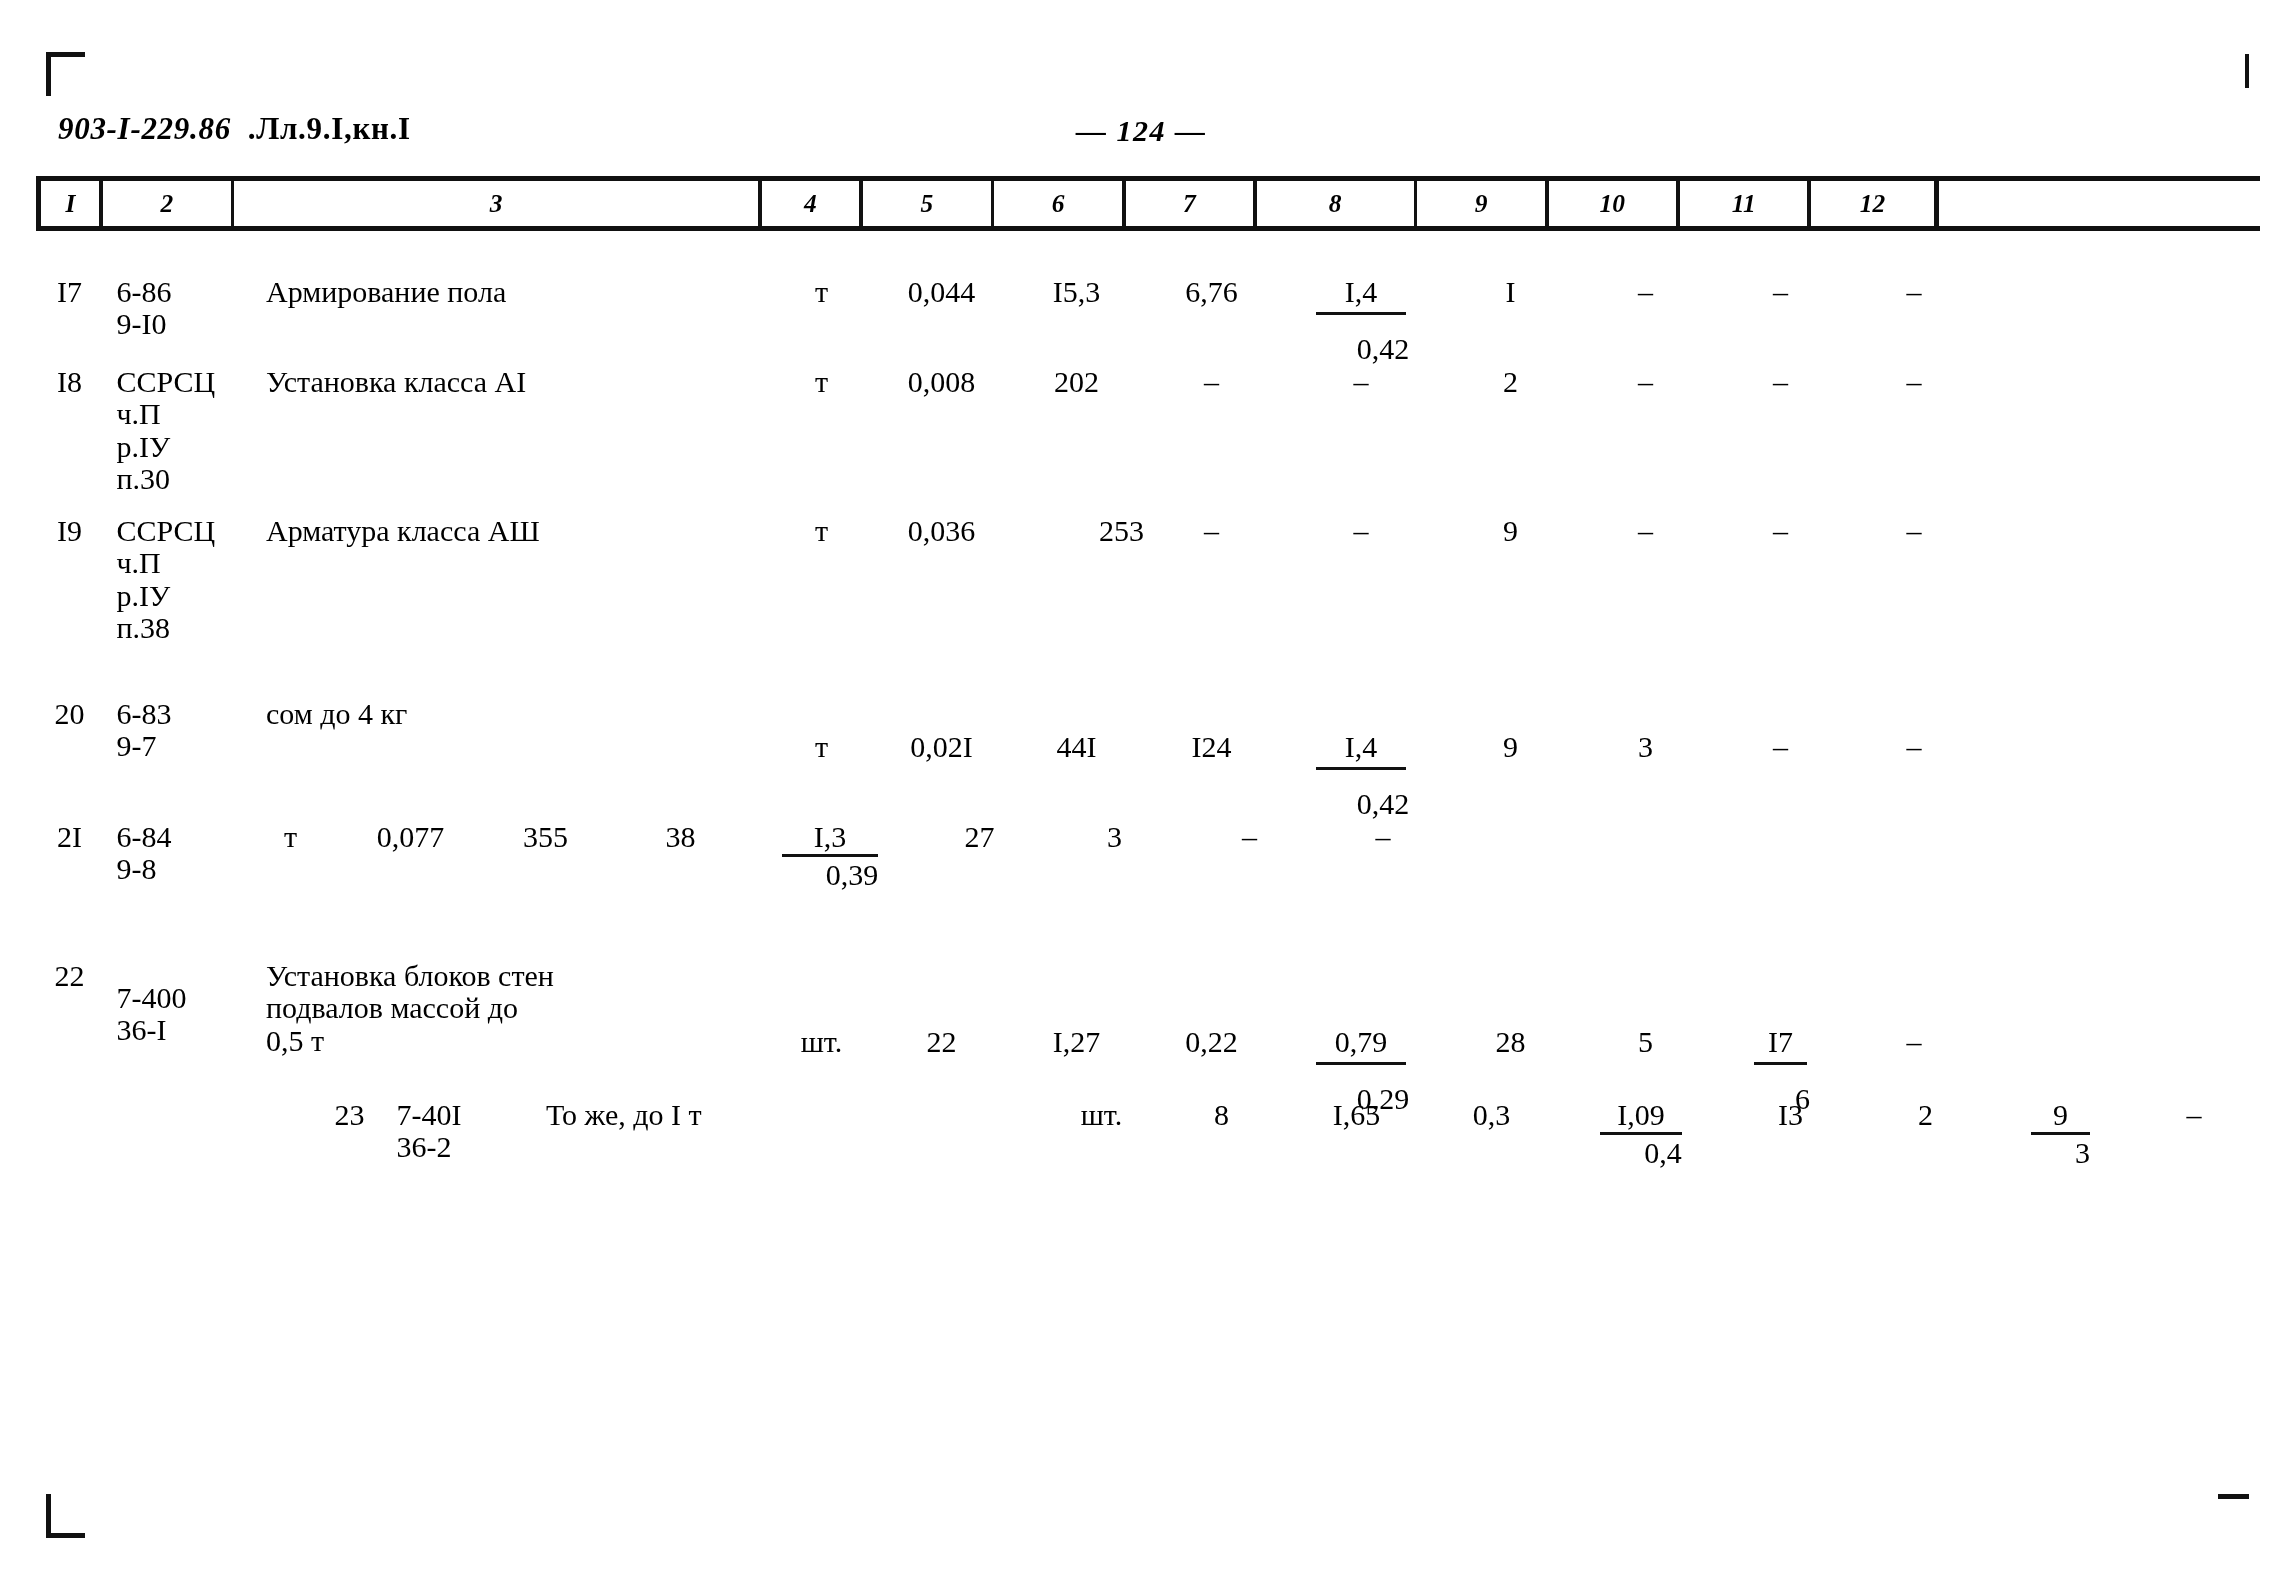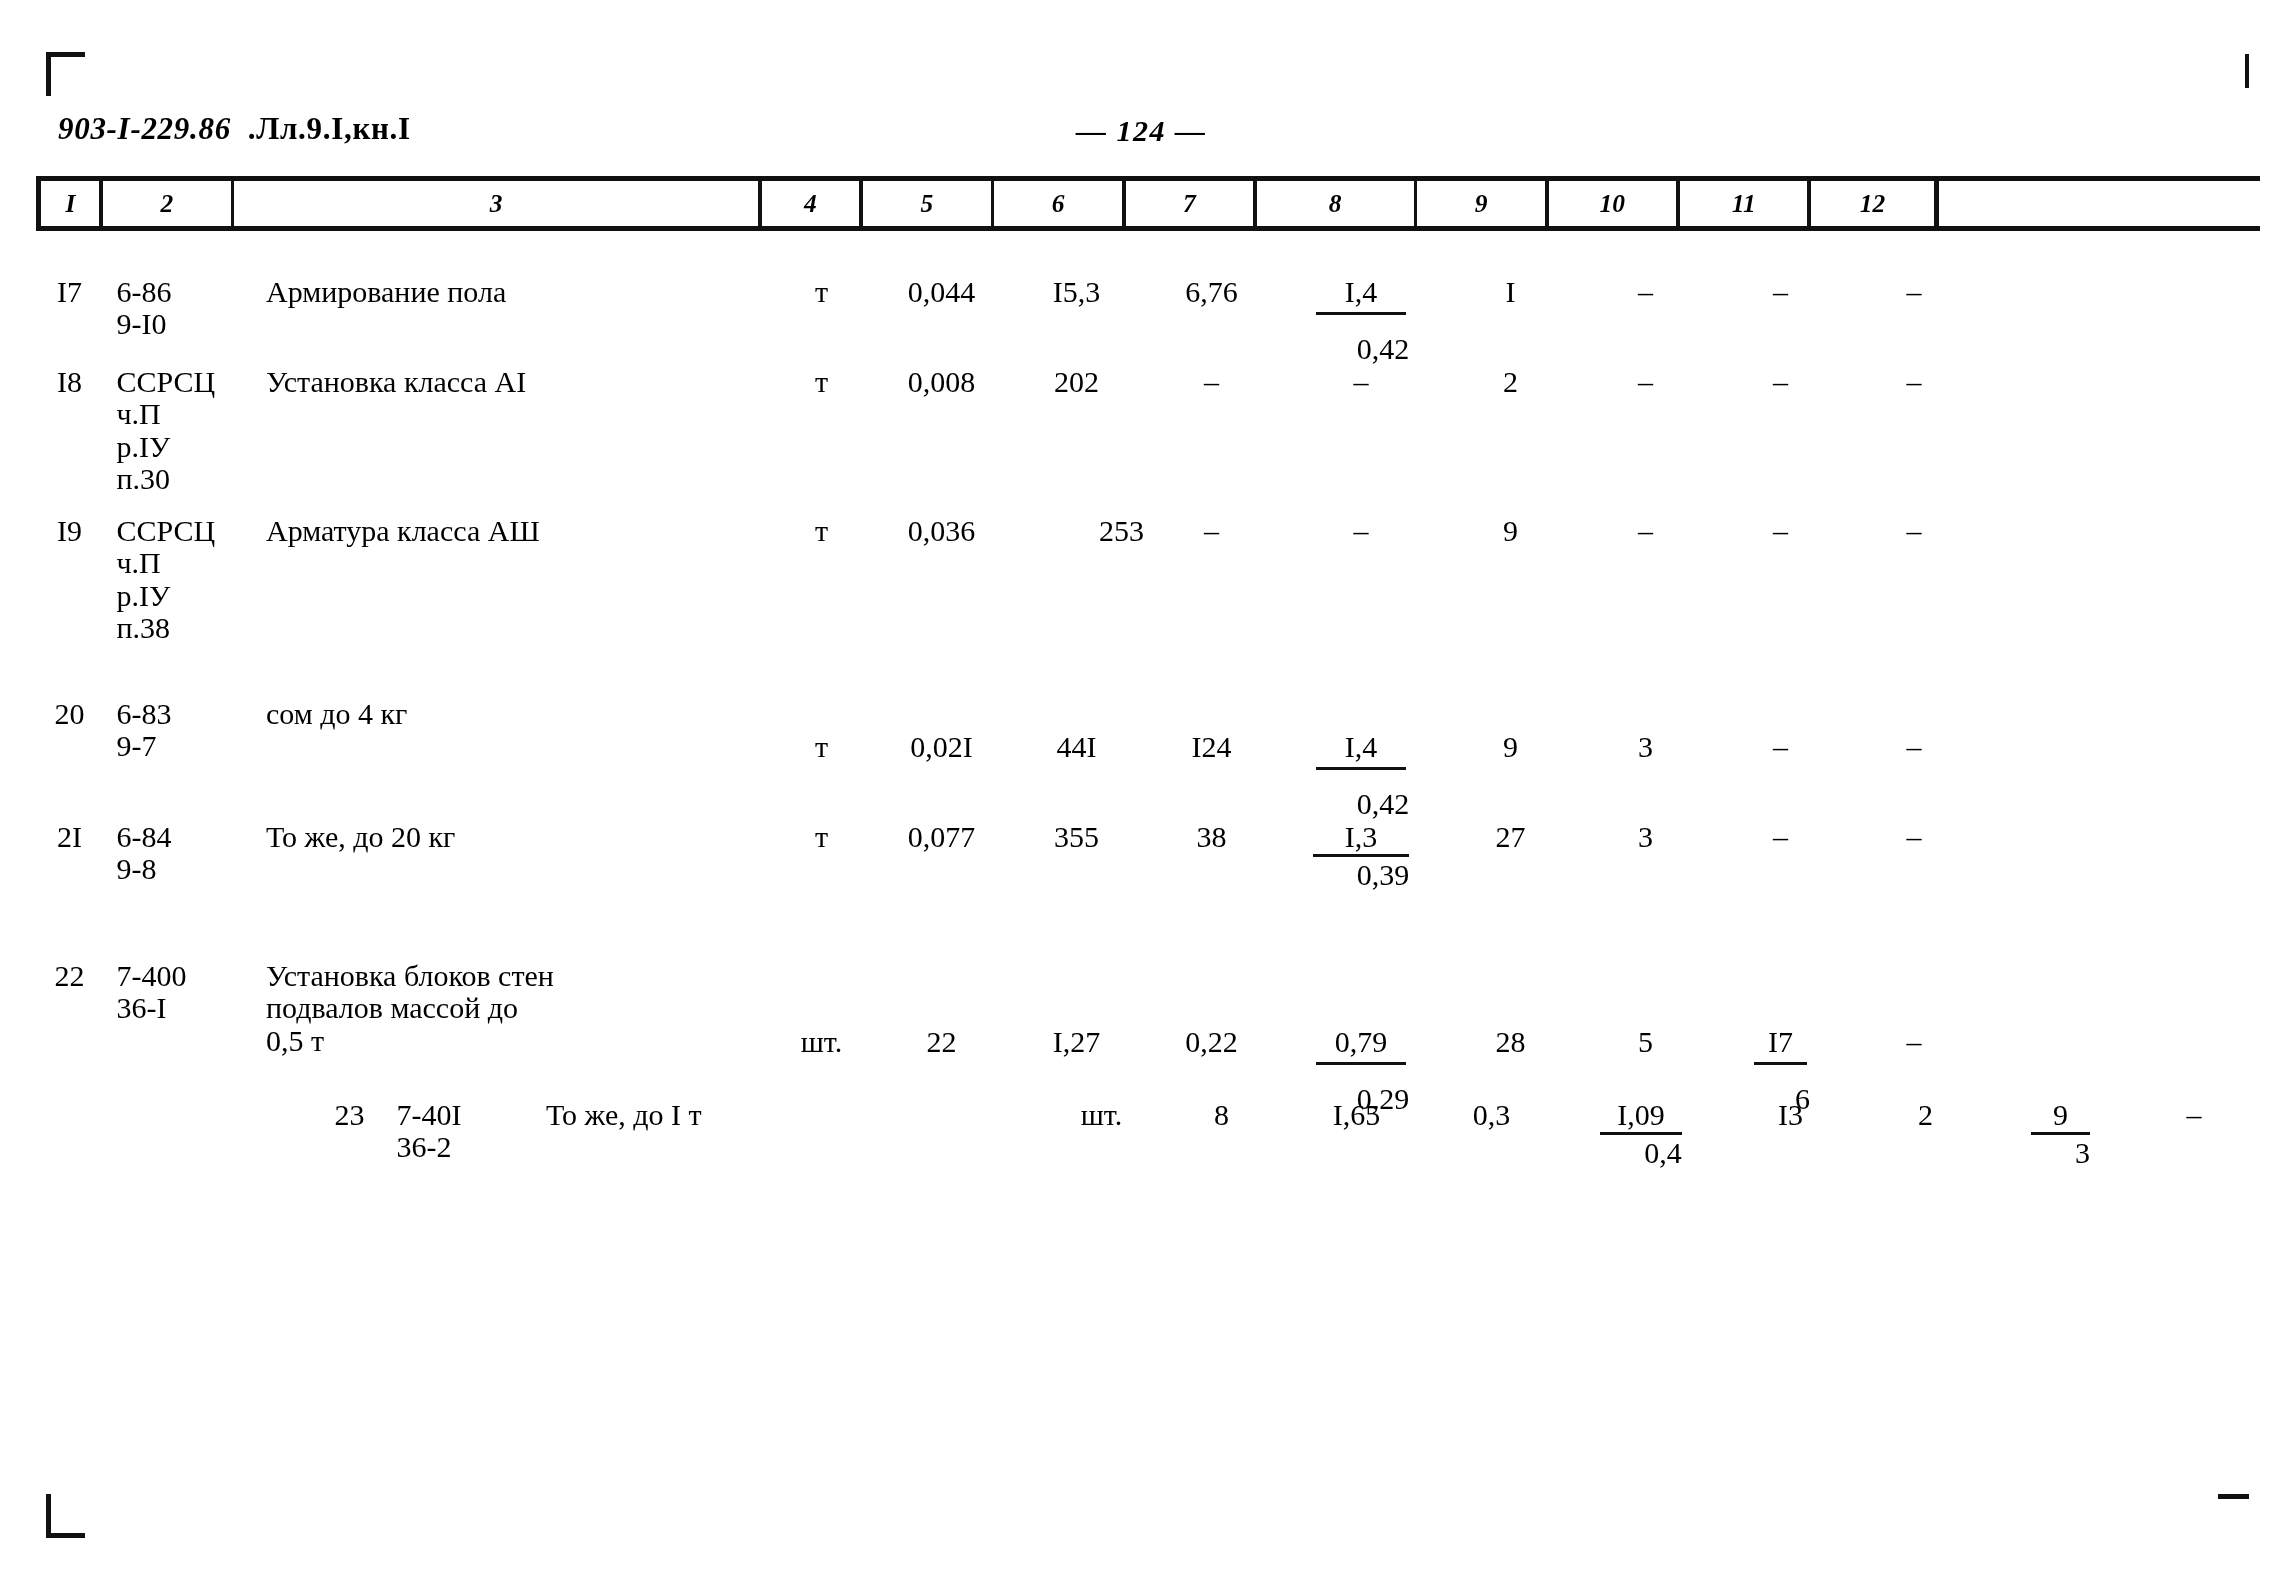--- a/index.html
+++ b/index.html
@@ -223,34 +223,33 @@
         <div class="cell c-center" style="width: 135px; padding-left: 0px; padding-top: 33px;"><span class="lines"><span>I24</span></span></div>
         <div class="cell c-center" style="width: 164px; padding-left: 0px; padding-top: 33px;"><span class="frac"><span class="num gapped">I,4</span><span class="den">0,42</span></span></div>
         <div class="cell c-center" style="width: 135px; padding-left: 0px; padding-top: 33px;"><span class="lines"><span>9</span></span></div>
         <div class="cell c-center" style="width: 135px; padding-left: 0px; padding-top: 33px;"><span class="lines"><span>3</span></span></div>
         <div class="cell c-center" style="width: 135px; padding-left: 0px; padding-top: 33px;"><span class="lines"><span>–</span></span></div>
         <div class="cell c-center" style="width: 132px; padding-left: 0px; padding-top: 33px;"><span class="lines"><span>–</span></span></div>
       </div>
       <div class="row" style="position: absolute; top: 590px;">
         <div class="cell c-center" style="width: 67px; padding-left: 0px;"><span class="lines"><span>2I</span></span></div>
         <div class="cell c-left" style="width: 135px; padding-left: 13.5px; font-family: Liberation Serif, serif;"><span class="lines"><span>6-84</span><span>9-8</span></span></div>
-        <div class="cell c-left" style="width: 531px; padding-left: 28px;"><span class="lines"><span>То же, до 20 кг</span></span></div>
         <div class="cell c-center" style="width: 105px; padding-left: 0px;"><span class="lines"><span>т</span></span></div>
         <div class="cell c-center" style="width: 135px; padding-left: 0px;"><span class="lines"><span>0,077</span></span></div>
         <div class="cell c-center" style="width: 135px; padding-left: 0px;"><span class="lines"><span>355</span></span></div>
         <div class="cell c-center" style="width: 135px; padding-left: 0px;"><span class="lines"><span>38</span></span></div>
         <div class="cell c-center" style="width: 164px; padding-left: 0px;"><span class="frac tight"><span class="num">I,3</span><span class="den">0,39</span></span></div>
         <div class="cell c-center" style="width: 135px; padding-left: 0px;"><span class="lines"><span>27</span></span></div>
         <div class="cell c-center" style="width: 135px; padding-left: 0px;"><span class="lines"><span>3</span></span></div>
         <div class="cell c-center" style="width: 135px; padding-left: 0px;"><span class="lines"><span>–</span></span></div>
         <div class="cell c-center" style="width: 132px; padding-left: 0px;"><span class="lines"><span>–</span></span></div>
       </div>
       <div class="row" style="position: absolute; top: 729px;">
         <div class="cell c-center" style="width: 67px; padding-left: 0px;"><span class="lines"><span>22</span></span></div>
-        <div class="cell c-left" style="width: 135px; padding-left: 13.5px;"><span class="lines"><span>7-400</span><span>36-I</span></span></div>
+        <div class="cell c-left" style="width: 135px; padding-left: 13.5px; margin-top: 22px;"><span class="lines"><span>7-400</span><span>36-I</span></span></div>
         <div class="cell c-left" style="width: 531px; padding-left: 28px;"><span class="lines"><span>Установка блоков стен</span><span>подвалов массой до</span><span>0,5 т</span></span></div>
         <div class="cell c-center" style="width: 105px; padding-left: 0px; padding-top: 66px;"><span class="lines"><span>шт.</span></span></div>
         <div class="cell c-center" style="width: 135px; padding-left: 0px; padding-top: 66px;"><span class="lines"><span>22</span></span></div>
         <div class="cell c-center" style="width: 135px; padding-left: 0px; padding-top: 66px;"><span class="lines"><span>I,27</span></span></div>
         <div class="cell c-center" style="width: 135px; padding-left: 0px; padding-top: 66px;"><span class="lines"><span>0,22</span></span></div>
         <div class="cell c-center" style="width: 164px; padding-left: 0px; padding-top: 66px;"><span class="frac"><span class="num gapped">0,79</span><span class="den">0,29</span></span></div>
         <div class="cell c-center" style="width: 135px; padding-left: 0px; padding-top: 66px;"><span class="lines"><span>28</span></span></div>
         <div class="cell c-center" style="width: 135px; padding-left: 0px; padding-top: 66px;"><span class="lines"><span>5</span></span></div>
         <div class="cell c-center" style="width: 135px; padding-left: 0px; padding-top: 66px;"><span class="frac"><span class="num gapped">I7</span><span class="den">6</span></span></div>
         <div class="cell c-center" style="width: 132px; padding-left: 0px; padding-top: 66px;"><span class="lines"><span>–</span></span></div>

